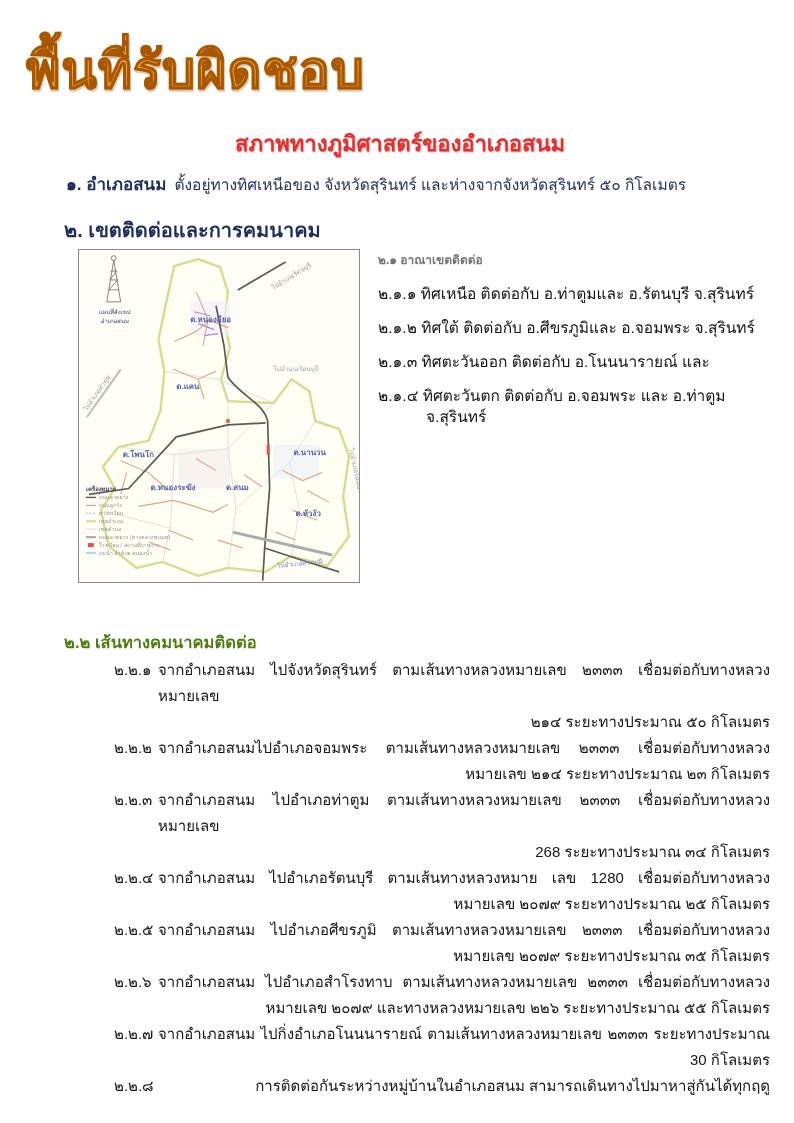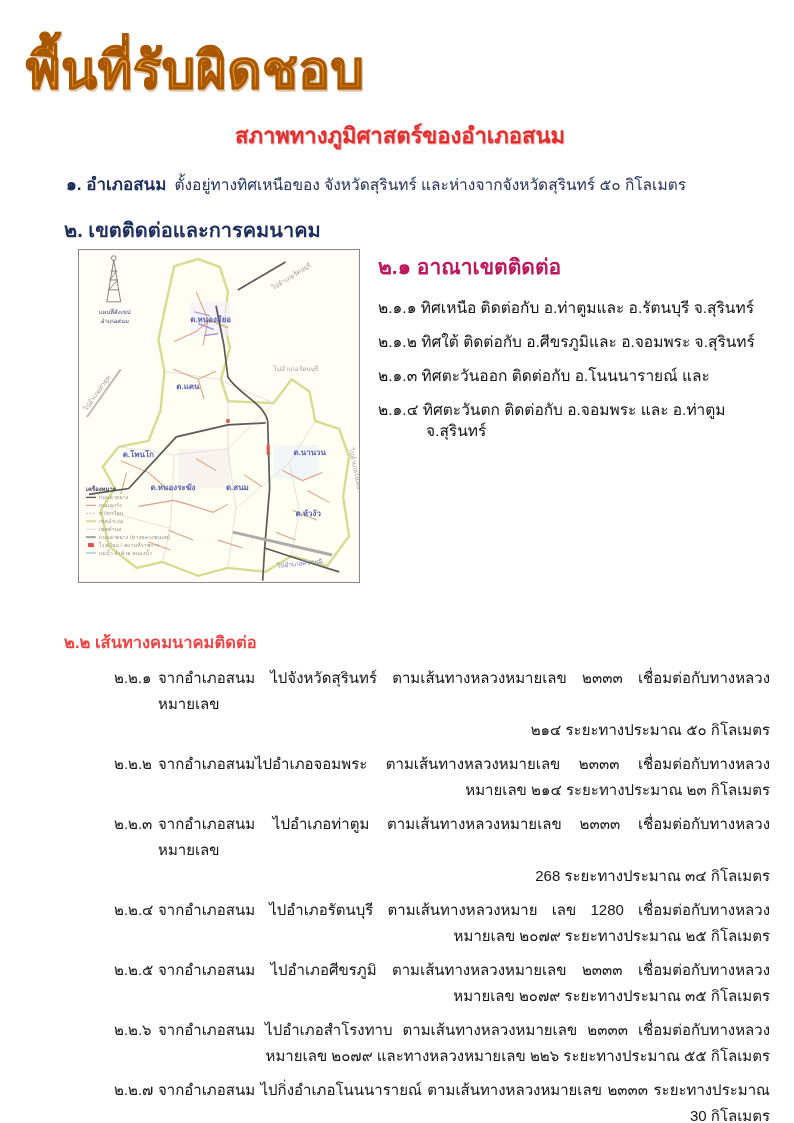--- a/index.html
+++ b/index.html
@@ -12,43 +12,43 @@
   .wordart{
     position:absolute;left:26px;top:28px;
     font-size:52px;font-weight:bold;letter-spacing:1px;
     background:linear-gradient(180deg,#ffd98a 0%,#f2a93b 45%,#c06500 100%);
     -webkit-background-clip:text;background-clip:text;color:transparent;
     -webkit-text-stroke:1.4px #a85600;
     filter:drop-shadow(1.5px 2px 0 rgba(140,70,0,.30));
     white-space:nowrap;
   }
   .subtitle{
-    position:absolute;left:80px;top:118px;width:640px;text-align:center;
+    position:absolute;left:80px;top:126px;width:640px;text-align:center;
     font-size:22px;font-weight:bold;color:#e42f2f;
     text-shadow:1px 1px 0 #f3b9b9;white-space:nowrap;
   }
   
   .sec1{position:absolute;left:66px;top:170px;width:710px;font-size:15.5px;color:#27345f;}
   .sec1 .lead{font-size:17px;font-weight:bold;color:#1d2d5e;margin-right:8px;}
   .sec2-head{position:absolute;left:64px;top:214px;font-size:20px;font-weight:bold;color:#1d2d5e;}
   
   .map-box{
     position:absolute;left:78px;top:249px;width:282px;height:334px;
     border:1px solid #8a8a8a;background:#fffdf6;box-sizing:border-box;
   }
   .map-box svg{display:block;width:100%;height:100%;}
   
   .col21{position:absolute;left:378px;top:250px;width:412px;font-size:15.5px;color:#141414;}
-  .col21 .h21{font-size:21px;font-weight:bold;color:#be185d;margin-bottom:14px;}
+  .col21 .h21{font-size:12px;font-weight:bold;color:#737373;margin-bottom:14px;}
   .item21{margin-bottom:13px;line-height:21px;}
   .item21 .cont{margin-left:48px;}
   
-  .sec22-head{position:absolute;left:64px;top:629px;font-size:16.5px;font-weight:bold;color:#ef4444;}
+  .sec22-head{position:absolute;left:64px;top:629px;font-size:16.5px;font-weight:bold;color:#4d7c0f;}
   .list22{position:absolute;left:114px;top:657px;width:656px;font-size:15px;color:#161616;}
-  .item22{display:flex;margin:8px 0 0 0;}
+  .item22{display:flex;margin:0 0 0 0;}
   .item22 .num{flex:none;width:44px;line-height:26px;}
   .item22 .bodytxt{flex:1;line-height:26px;}
   .item22 .l-just{text-align:justify;text-align-last:justify;}
   .item22 .l-left{text-align:right;}
   
   .t-tambon{fill:#5560b0;font-weight:bold;font-size:8px;font-family:"Liberation Sans","DejaVu Sans",sans-serif;}
   .t-edge{fill:#9a9a9a;font-size:6.5px;font-family:"Liberation Sans","DejaVu Sans",sans-serif;}
   .t-edge2{fill:#7787c0;font-size:6.5px;font-family:"Liberation Sans","DejaVu Sans",sans-serif;}
   .t-legend{fill:#8d8d8d;font-size:5.5px;font-family:"Liberation Sans","DejaVu Sans",sans-serif;}
   .t-legend-h{fill:#445;font-size:6px;font-weight:bold;font-family:"Liberation Sans","DejaVu Sans",sans-serif;}
@@ -232,13 +232,19 @@
       <div class="l-left">หมายเลข ๒๐๗๙ และทางหลวงหมายเลข ๒๒๖  ระยะทางประมาณ  ๕๕  กิโลเมตร</div>
     </div>
   </div>
   <div class="item22">
     <div class="num">๒.๒.๗</div>
     <div class="bodytxt">
       <div class="l-just">จากอำเภอสนม ไปกิ่งอำเภอโนนนารายณ์ ตามเส้นทางหลวงหมายเลข ๒๓๓๓ ระยะทางประมาณ</div>
       <div class="l-left">30  กิโลเมตร</div>
     </div>
   </div>
+  <div class="item22">
+    <div class="num">๒.๒.๘</div>
+    <div class="bodytxt">
+      <div class="l-left">การติดต่อกันระหว่างหมู่บ้านในอำเภอสนม สามารถเดินทางไปมาหาสู่กันได้ทุกฤดู</div>
+    </div>
+  </div>
 </div>
 
 </body></html>

